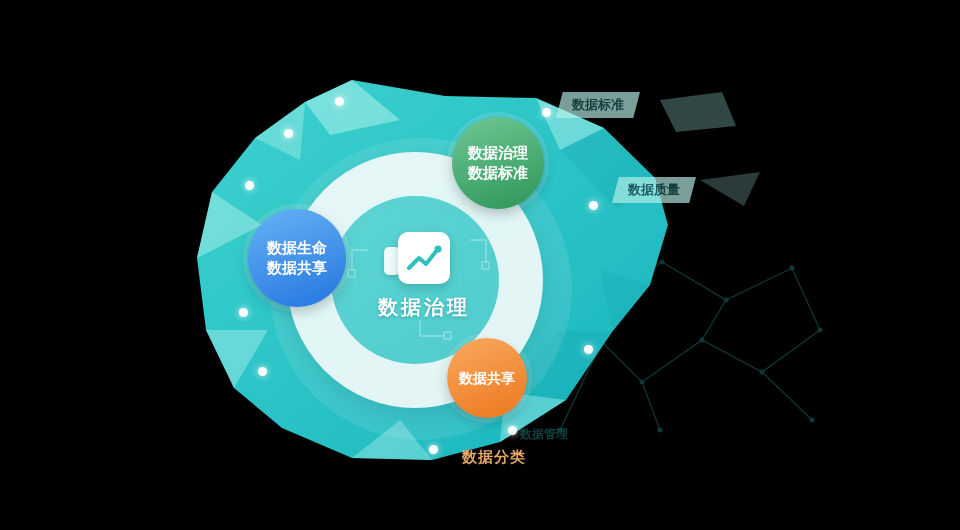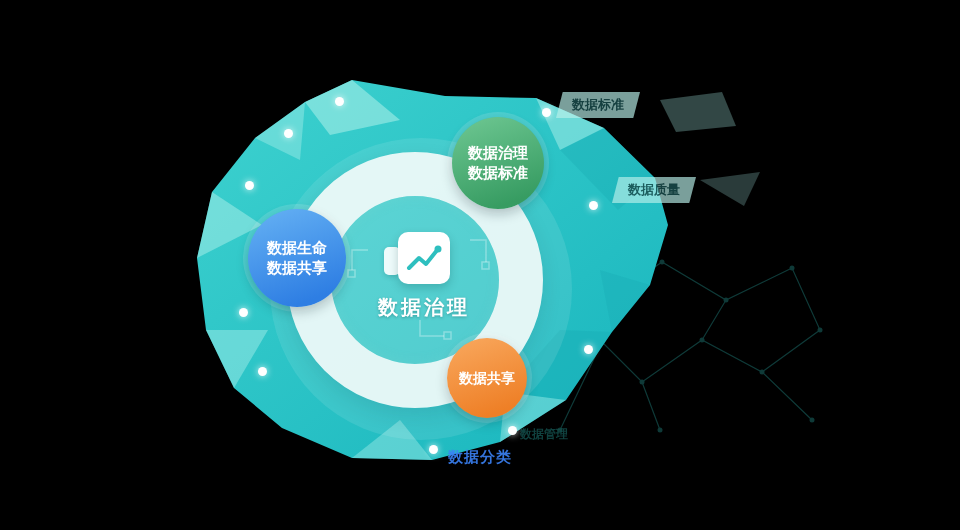--- a/index.html
+++ b/index.html
@@ -86,21 +86,21 @@
     clip-path:polygon(8% 0, 100% 0, 92% 100%, 0 100%);
     opacity:0.85;
   }
   .tag-standard{left:556px;top:92px;}
   .tag-quality{left:612px;top:177px;text-align:center;}
 
   .faint-text{
     position:absolute;font-weight:bold;white-space:nowrap;
   }
   .faint-classification{
-    left:448px;top:448px;font-size:15px;color:#3b82f6;opacity:0.9;
+    left:462px;top:448px;font-size:15px;color:#fdba74;opacity:0.9;
     letter-spacing:1px;
   }
   .faint-sharing{
     left:520px;top:426px;font-size:12px;color:#14524f;opacity:0.8;
   }
 </style>
 </head>
 <body>
 
 <div class="stage">

